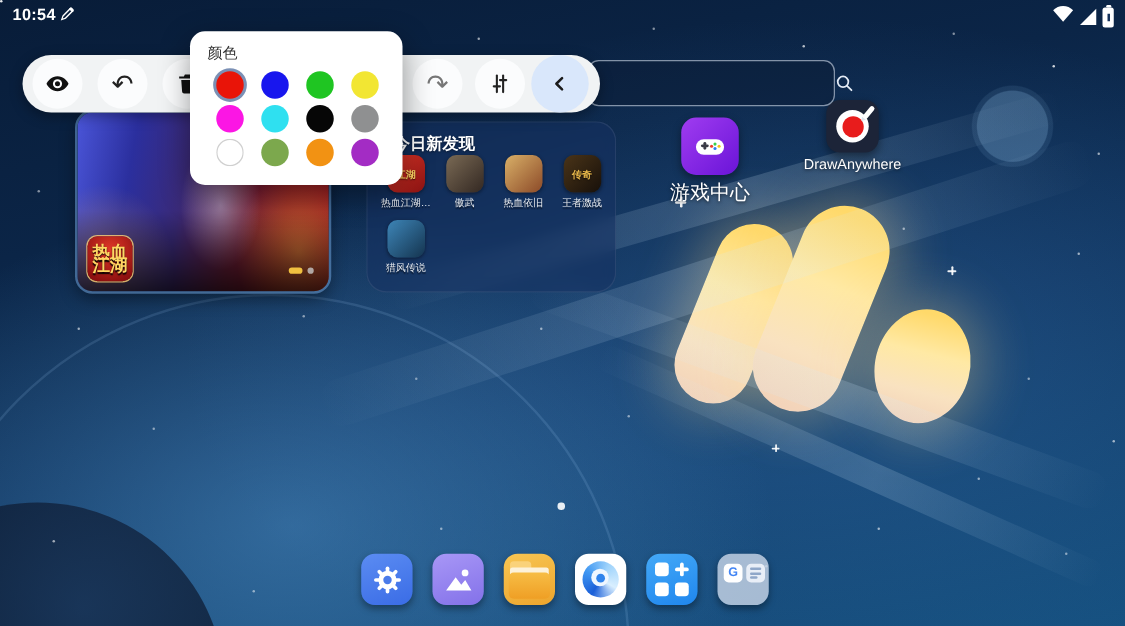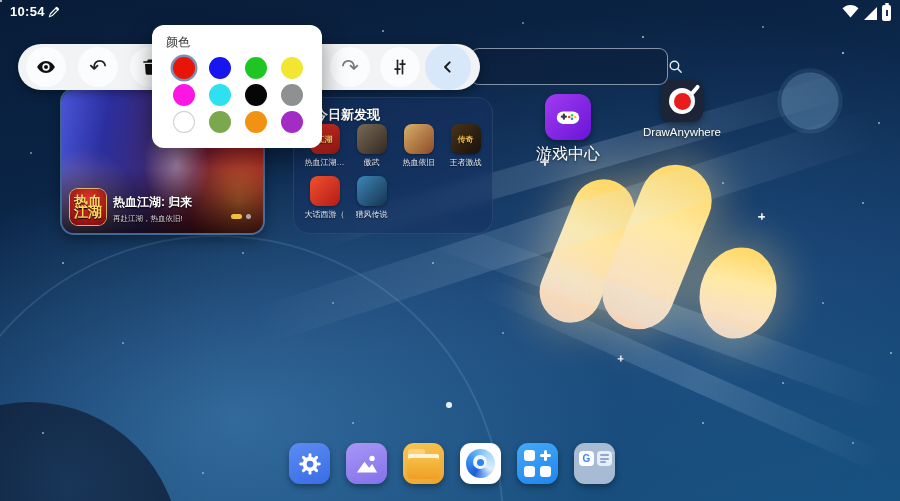--- a/index.html
+++ b/index.html
@@ -184,24 +184,20 @@
     <span class="sb-batt"></span>
   </span>
 </div>
 
 <div class="promo">
   <div class="promo-info">
     <div class="promo-appicon">
       <span>热血</span>
       <span>江湖</span>
     </div>
-    <div class="promo-text">
-      <div class="promo-title">热血江湖: 归来</div>
-      <div class="promo-sub">再赴江湖，热血依旧!</div>
-    </div>
   </div>
   <div class="promo-dots">
     <span class="pdot active"></span>
     <span class="pdot"></span>
   </div>
 </div>
 
 <div class="widget">
   <div class="widget-title">今日新发现</div>
   <div class="wgrid">
@@ -217,24 +213,20 @@
       </div>
       <div class="wapp">
         <div class="wapp-icon" style="background: linear-gradient(135deg, rgb(217, 176, 104), rgb(140, 74, 40));"></div>
         <div class="wapp-label">热血依旧</div>
       </div>
       <div class="wapp">
         <div class="wapp-icon" style="background: linear-gradient(135deg, rgb(74, 52, 24), rgb(23, 16, 10));">
           <span style="color: rgb(232, 184, 74);">传奇</span>
         </div>
         <div class="wapp-label">王者激战</div>
-      </div>
-      <div class="wapp">
-        <div class="wapp-icon" style="background: linear-gradient(135deg, rgb(240, 81, 46), rgb(181, 26, 22));"></div>
-        <div class="wapp-label">大话西游（</div>
       </div>
       <div class="wapp">
         <div class="wapp-icon" style="background: linear-gradient(135deg, rgb(62, 134, 184), rgb(20, 52, 79));"></div>
         <div class="wapp-label">猎风传说</div>
       </div>
     </div>
 </div>
 
 <div class="dapp gc">
   <div class="gc-icon">

